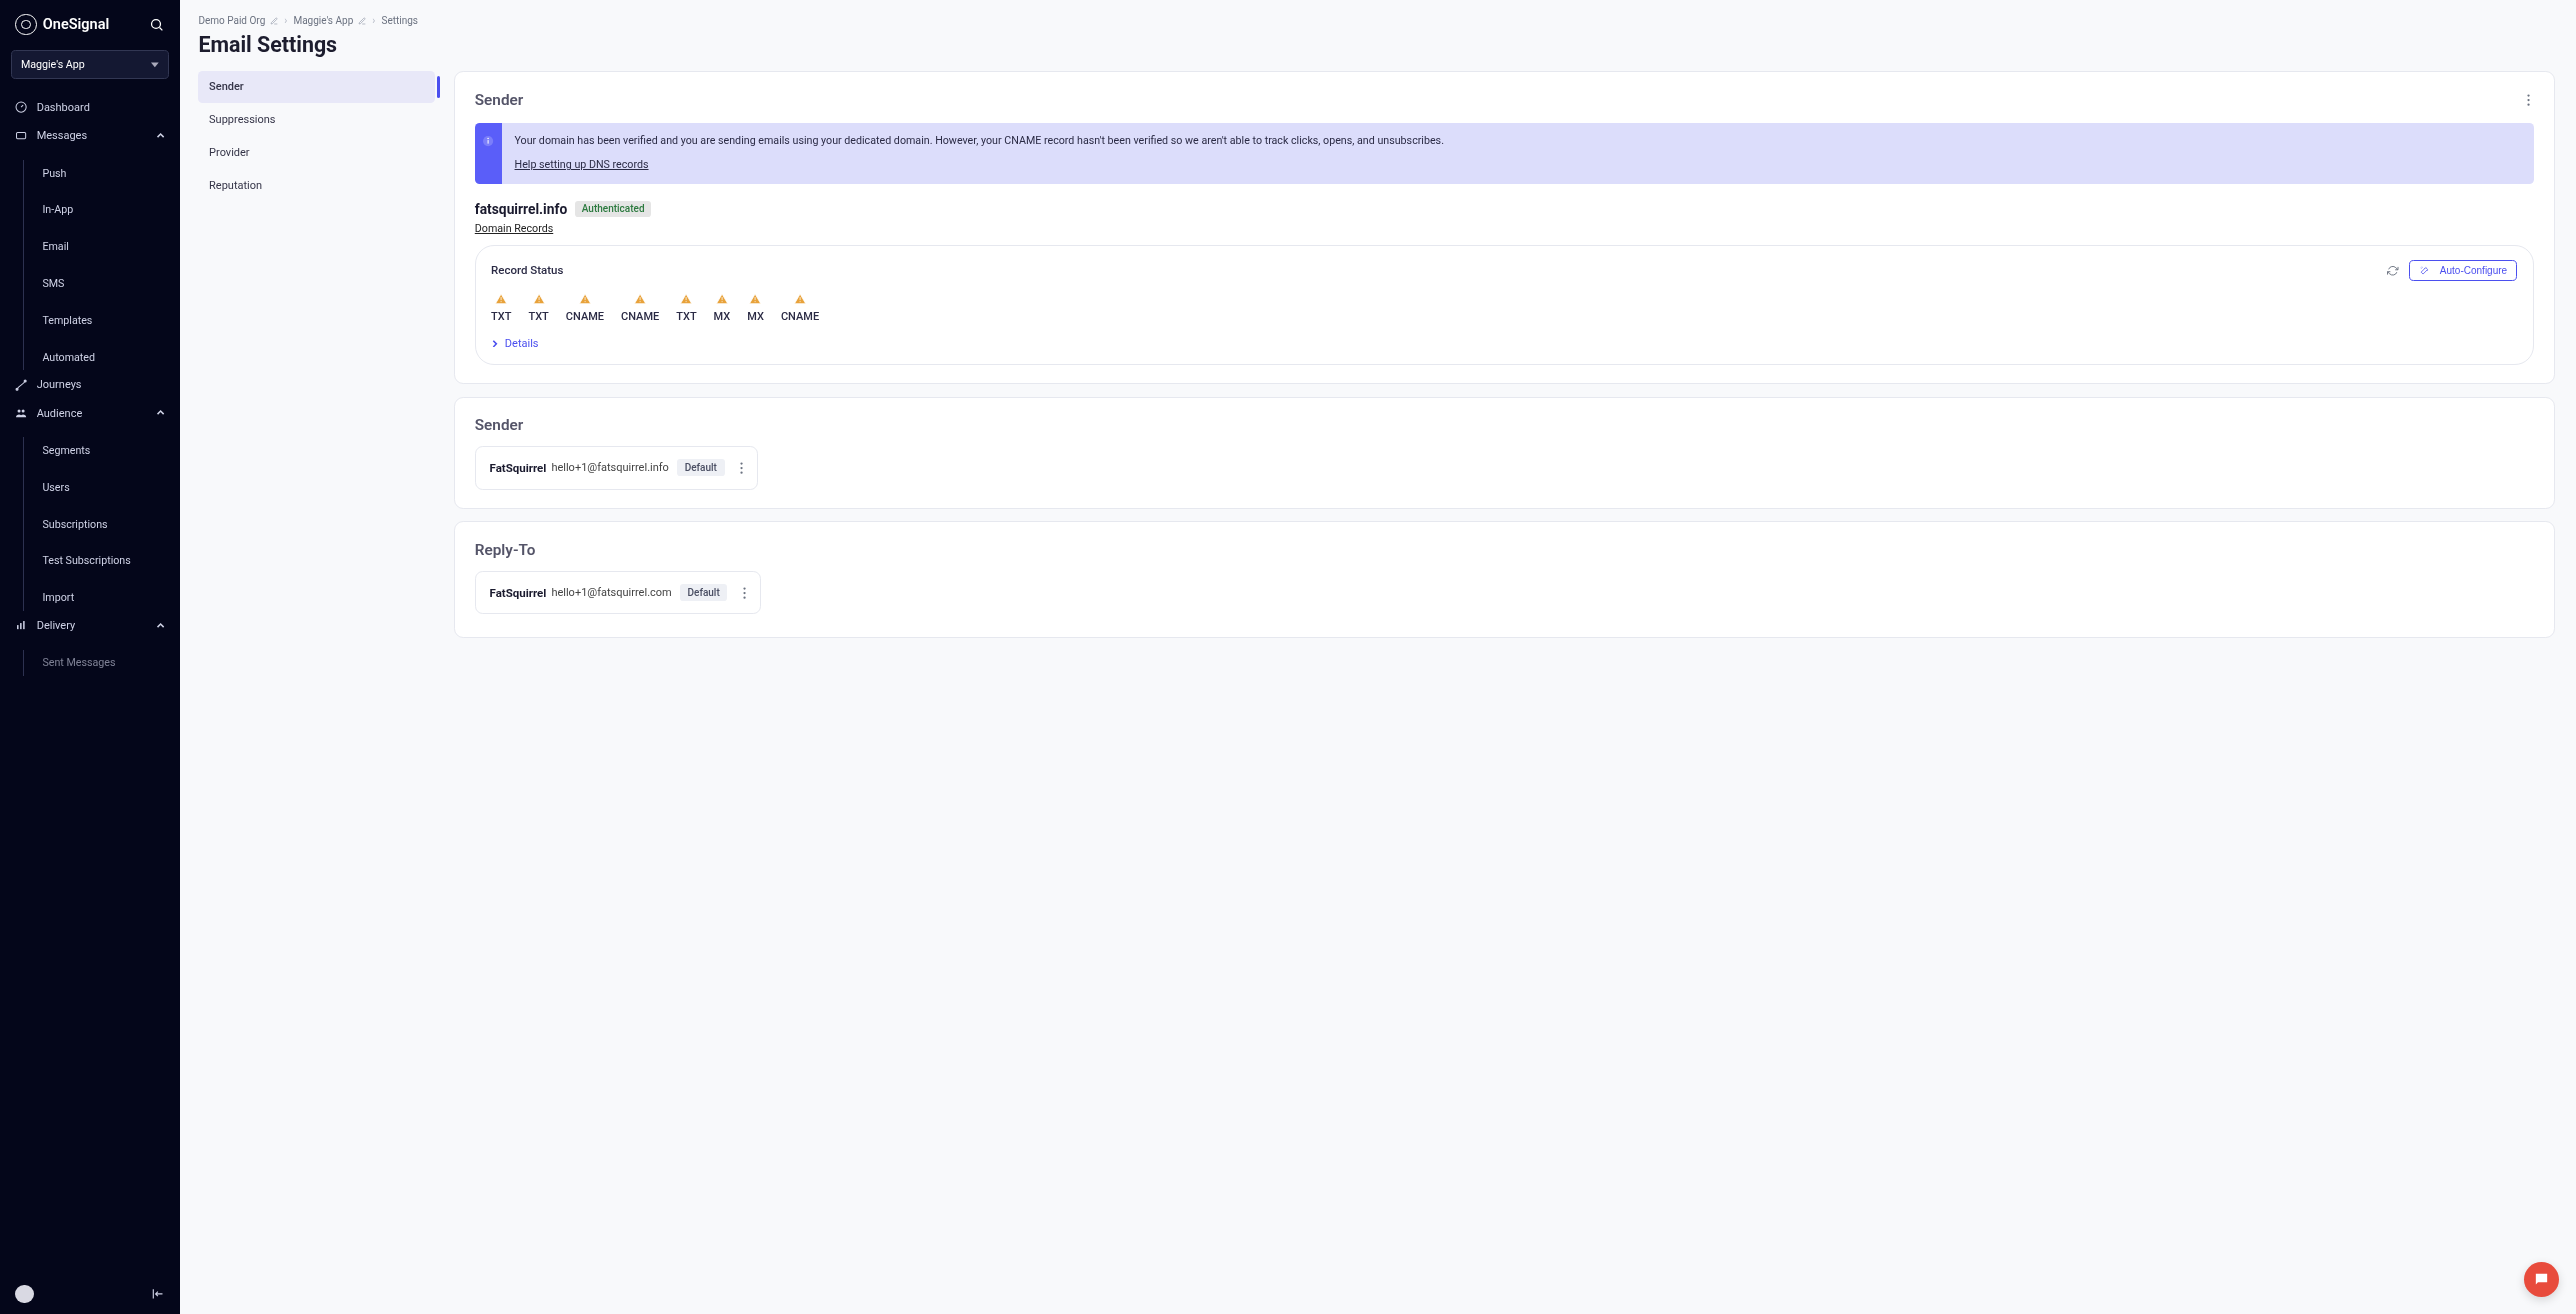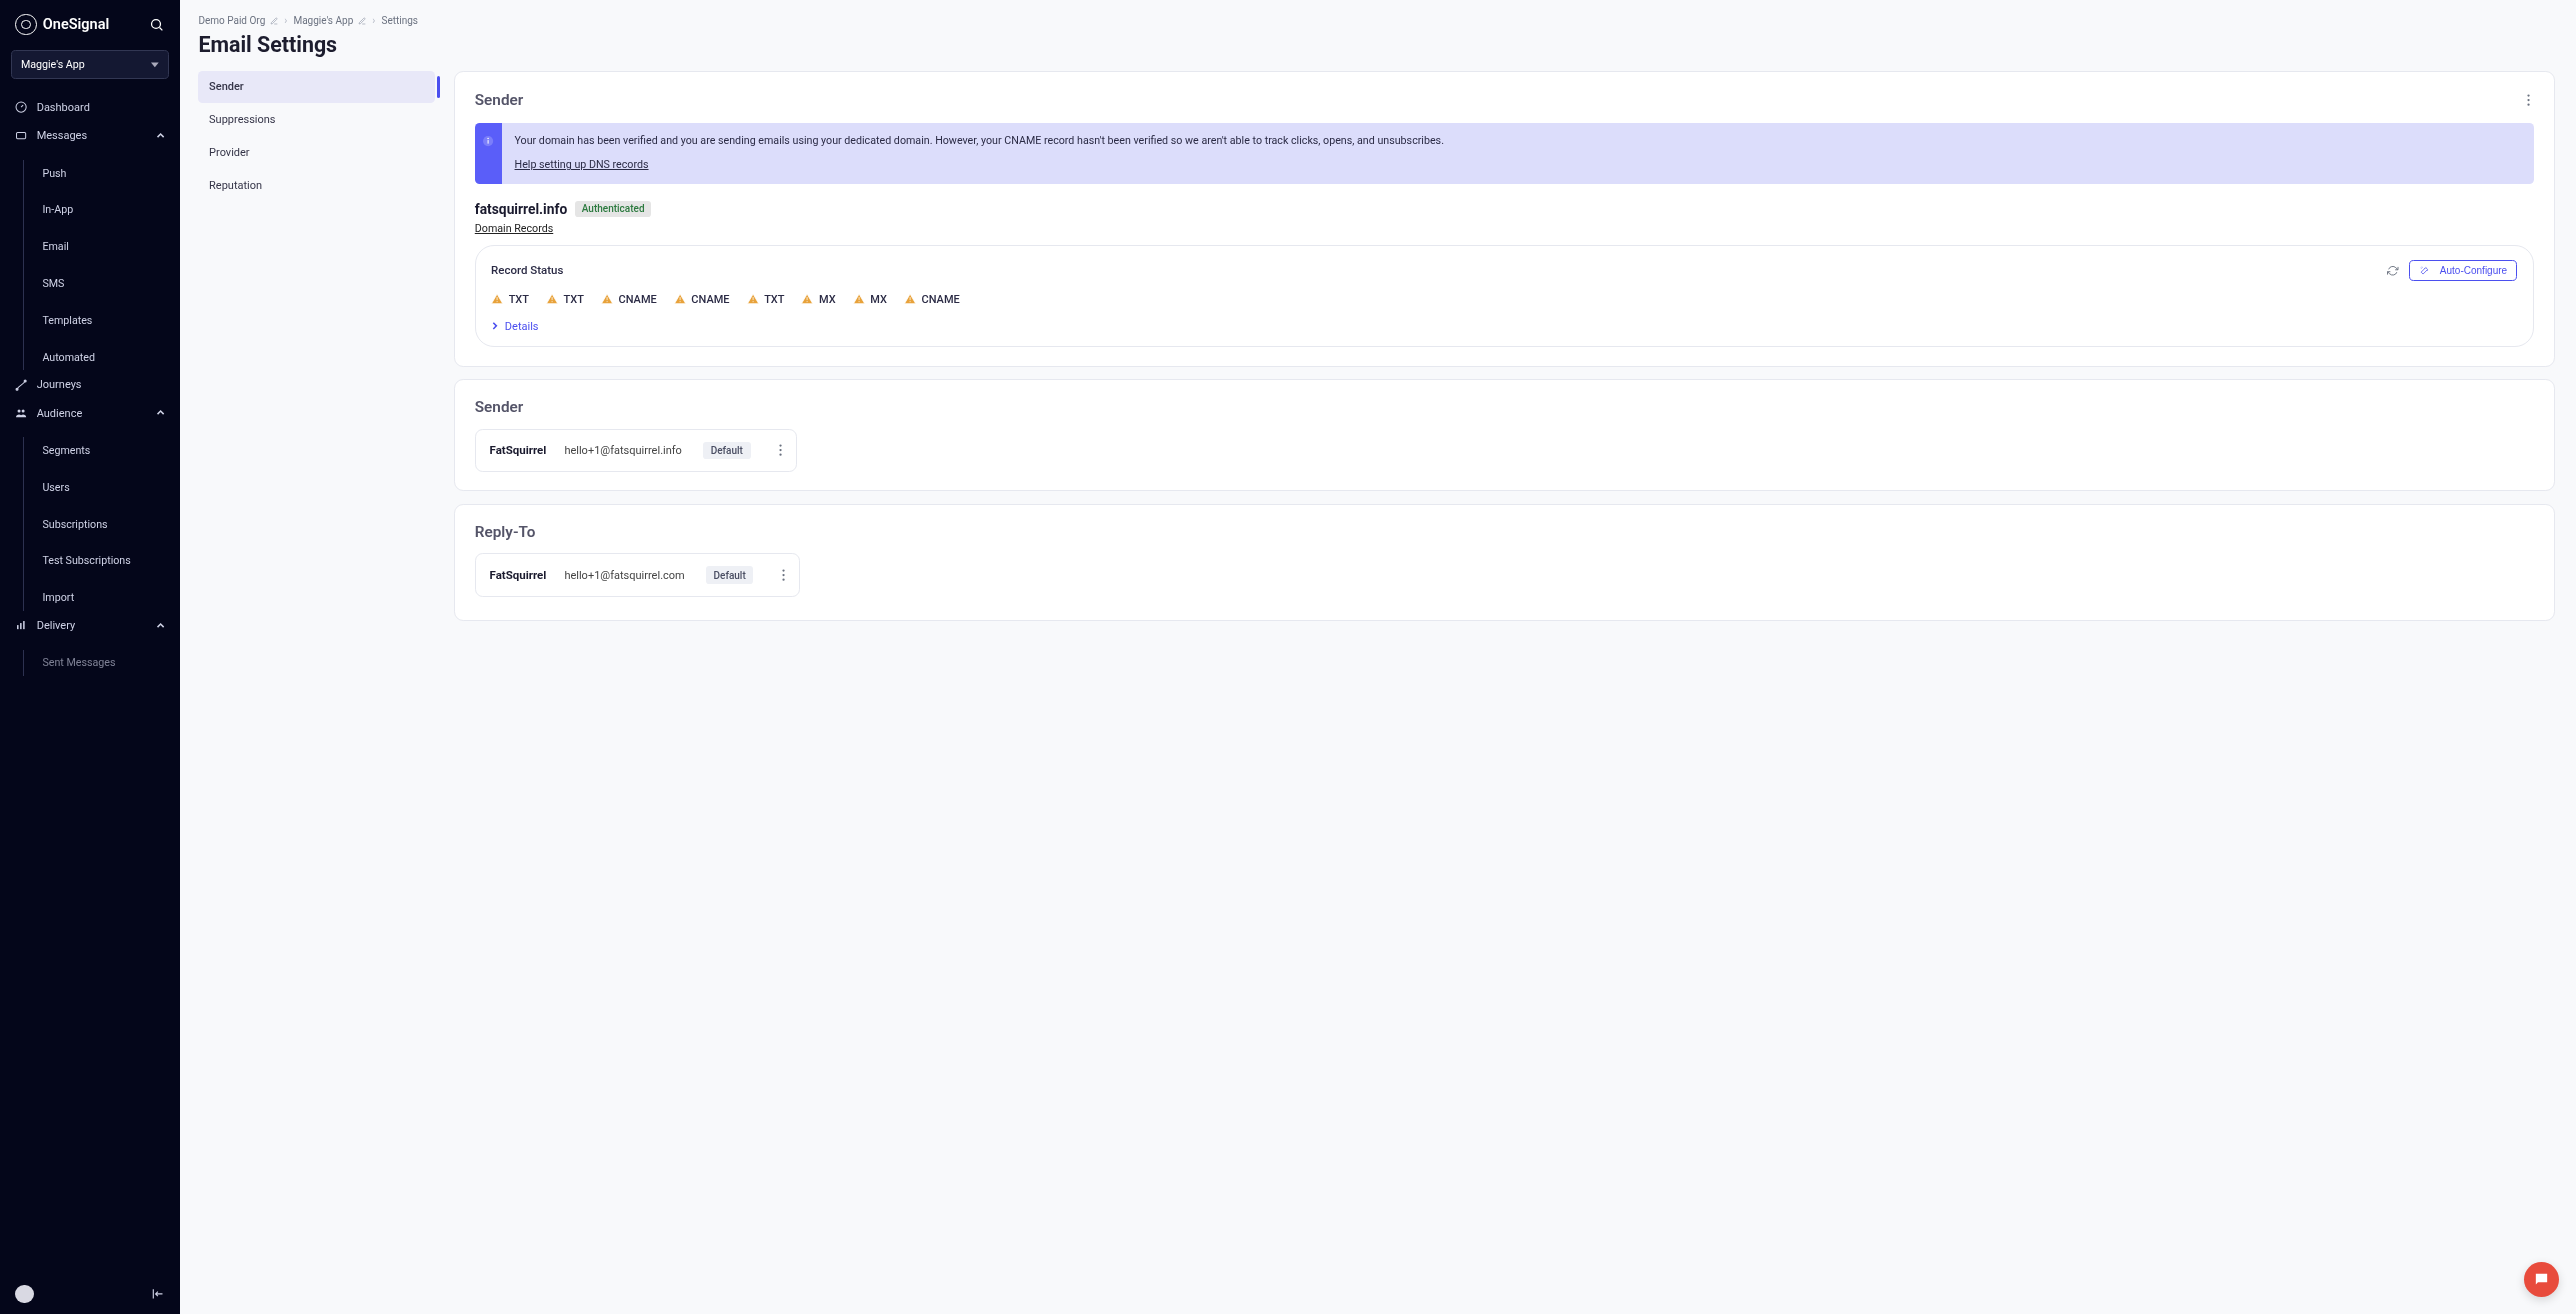--- a/index.html
+++ b/index.html
@@ -53,25 +53,25 @@
 .badge { background:#e5e5e5; color:#2c7a3f; padding:2.3px 6.9px; border-radius:3.1px; font-size:10px; font-weight:500; }
 .link { color:#222; text-decoration:underline; cursor:pointer; font-size:10.7px; }
 
 .record-box { border:0.8px solid #e6e8ef; border-radius:19px; padding:13.8px 15.3px; margin-top:10.7px; }
 .record-head { display:flex; justify-content:space-between; align-items:center; margin-bottom:12.2px; }
 .rec-title { font-size:11.5px; font-weight:500; color:#2b2b45; }
 .rec-actions { display:flex; align-items:center; gap:10.7px; }
 .refresh-btn { color:#6b7280; cursor:pointer; }
 .autoconf { border:0.8px solid #4b4fef; color:#4b4fef; background:#fff; padding:3.8px 9.2px; border-radius:4.6px; font-size:10px; cursor:pointer; display:flex; align-items:center; gap:11px; }
 .records-row { display:flex; gap:17px; flex-wrap:wrap; margin-bottom:13.8px; }
-.rec-item { display:flex; align-items:center; gap:5.4px; font-size:11px; font-weight:500; color:#2b2b45; }
+.rec-item { display:flex; align-items:center; gap:5.4px; font-size:11px; font-weight:500; color:#2b2b45;flex-direction:column; }
 .warn-ic { color:#e8a23a; }
 .details-toggle { display:flex; align-items:center; gap:6.1px; color:#4b4fef; cursor:pointer; font-size:11px; }
 
-.sender-card-item { border:0.8px solid #e6e8ef; border-radius:7.7px; padding:12.2px 13.8px; display:flex; align-items:center; gap:18px;justify-content:space-between; }
+.sender-card-item { border:0.8px solid #e6e8ef; border-radius:7.7px; padding:12.2px 13.8px; display:flex; align-items:center; gap:5px;justify-content:space-between; }
 .sender-name { font-weight:700; font-size:11.5px; }
 .sender-email { color:#444; font-size:11px; }
 .tag { background:#eef0f5; color:#4a4e63; padding:3.1px 7.7px; border-radius:3.1px; font-size:10px; font-weight:500; margin-left:3.1px; }
 .item-more { margin-left:10.7px; cursor:pointer; color:#6b7280; }
 
 .fab { position:fixed; right:17px; bottom:17px; width:35px; height:35px; border-radius:50%; background:#e84b3c; display:flex; align-items:center; justify-content:center; color:#fff; cursor:pointer; box-shadow:0 3.1px 9.2px rgba(0,0,0,.15); }
 svg { display:block; }
 </style>
 </head>
 <body>

